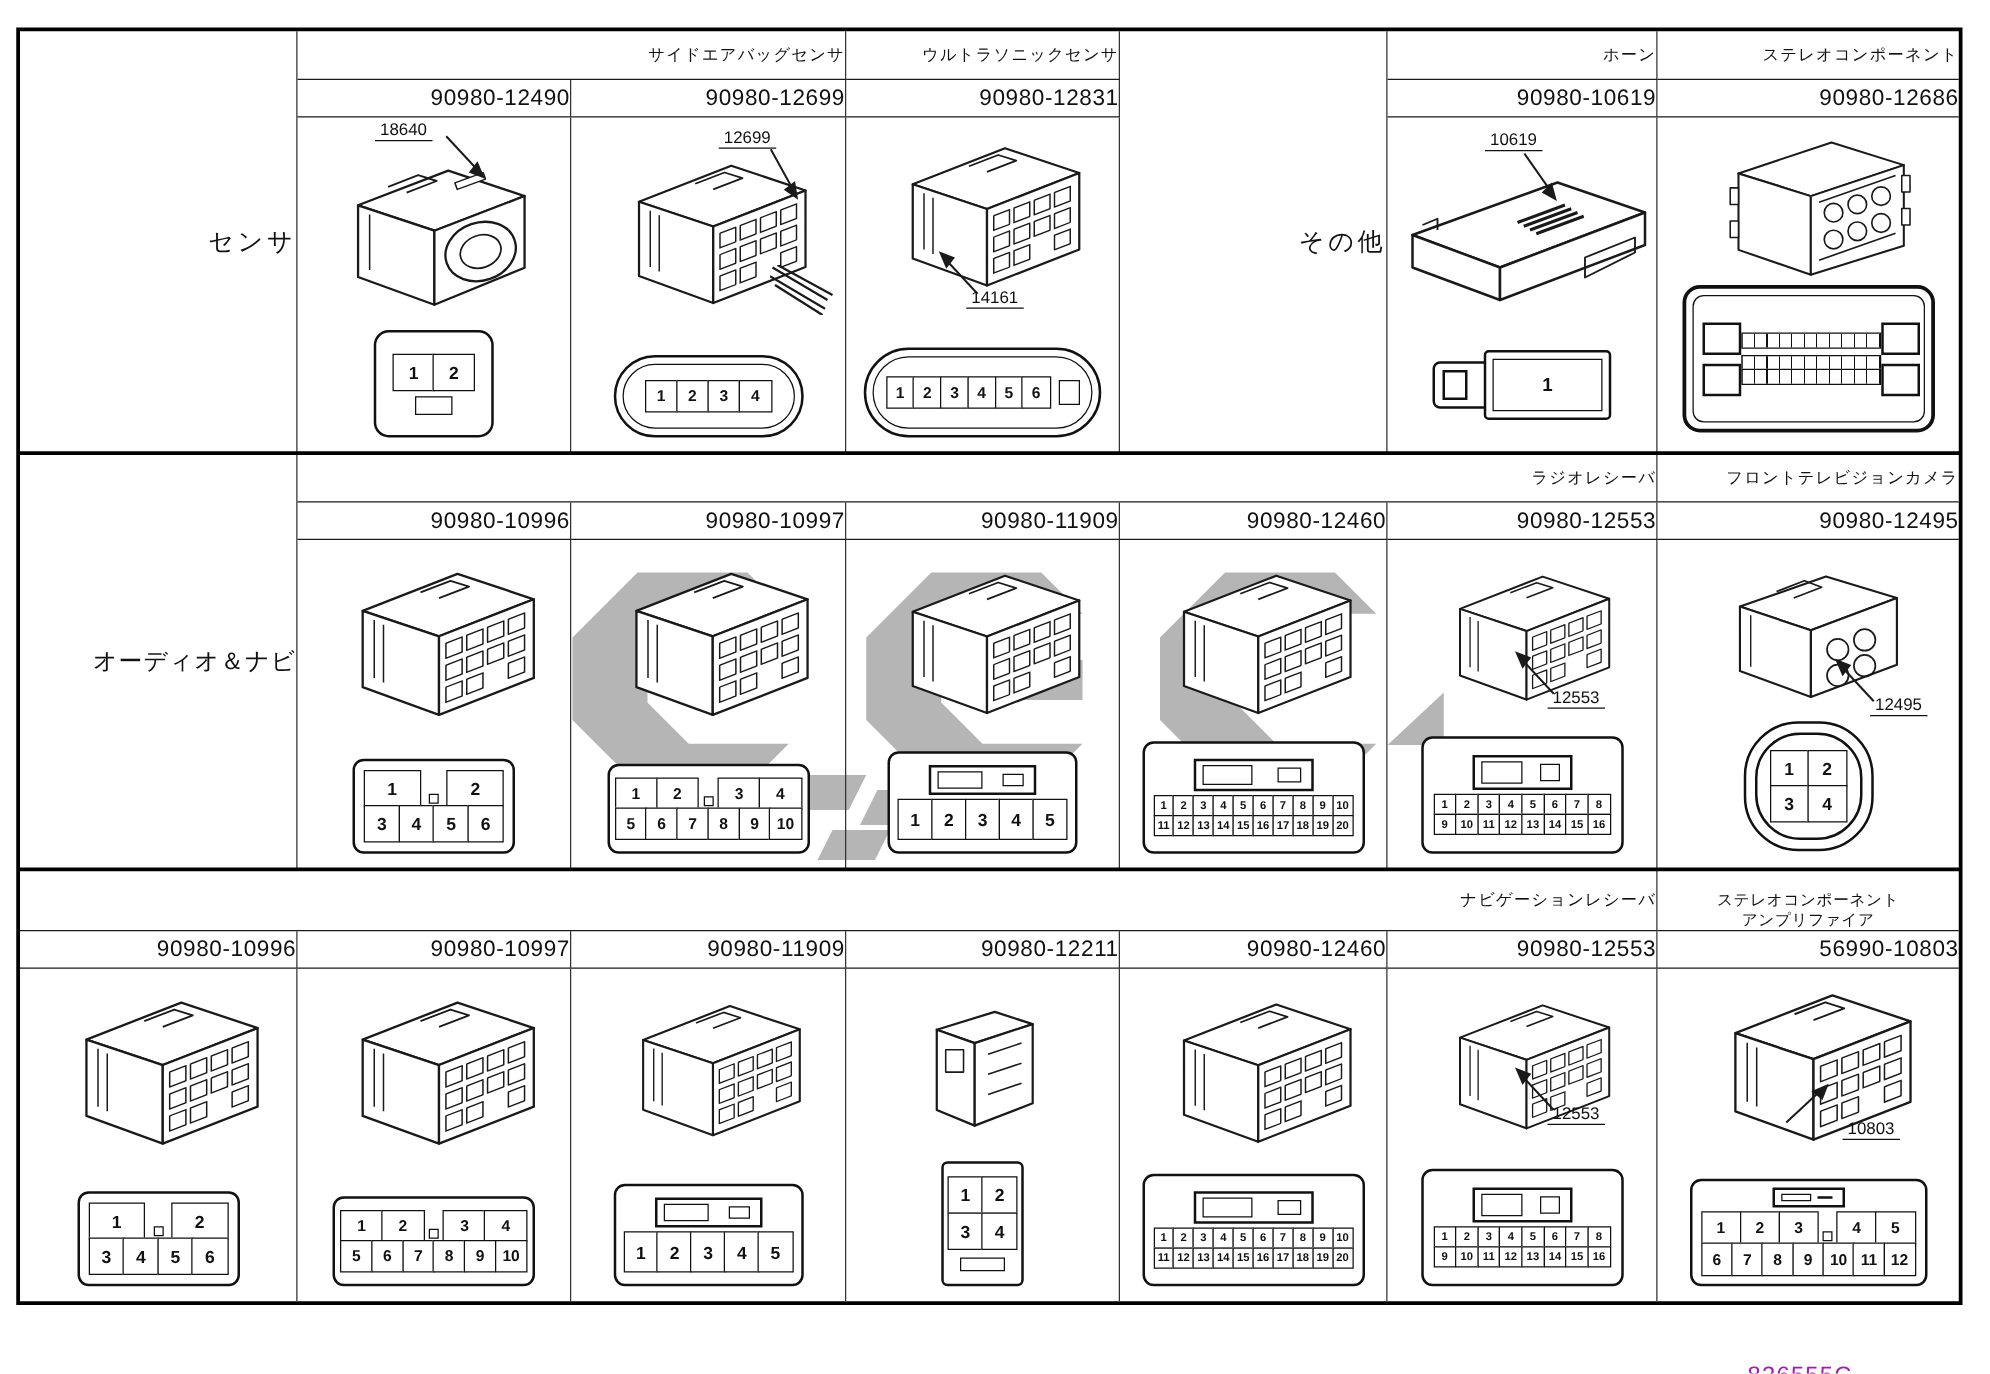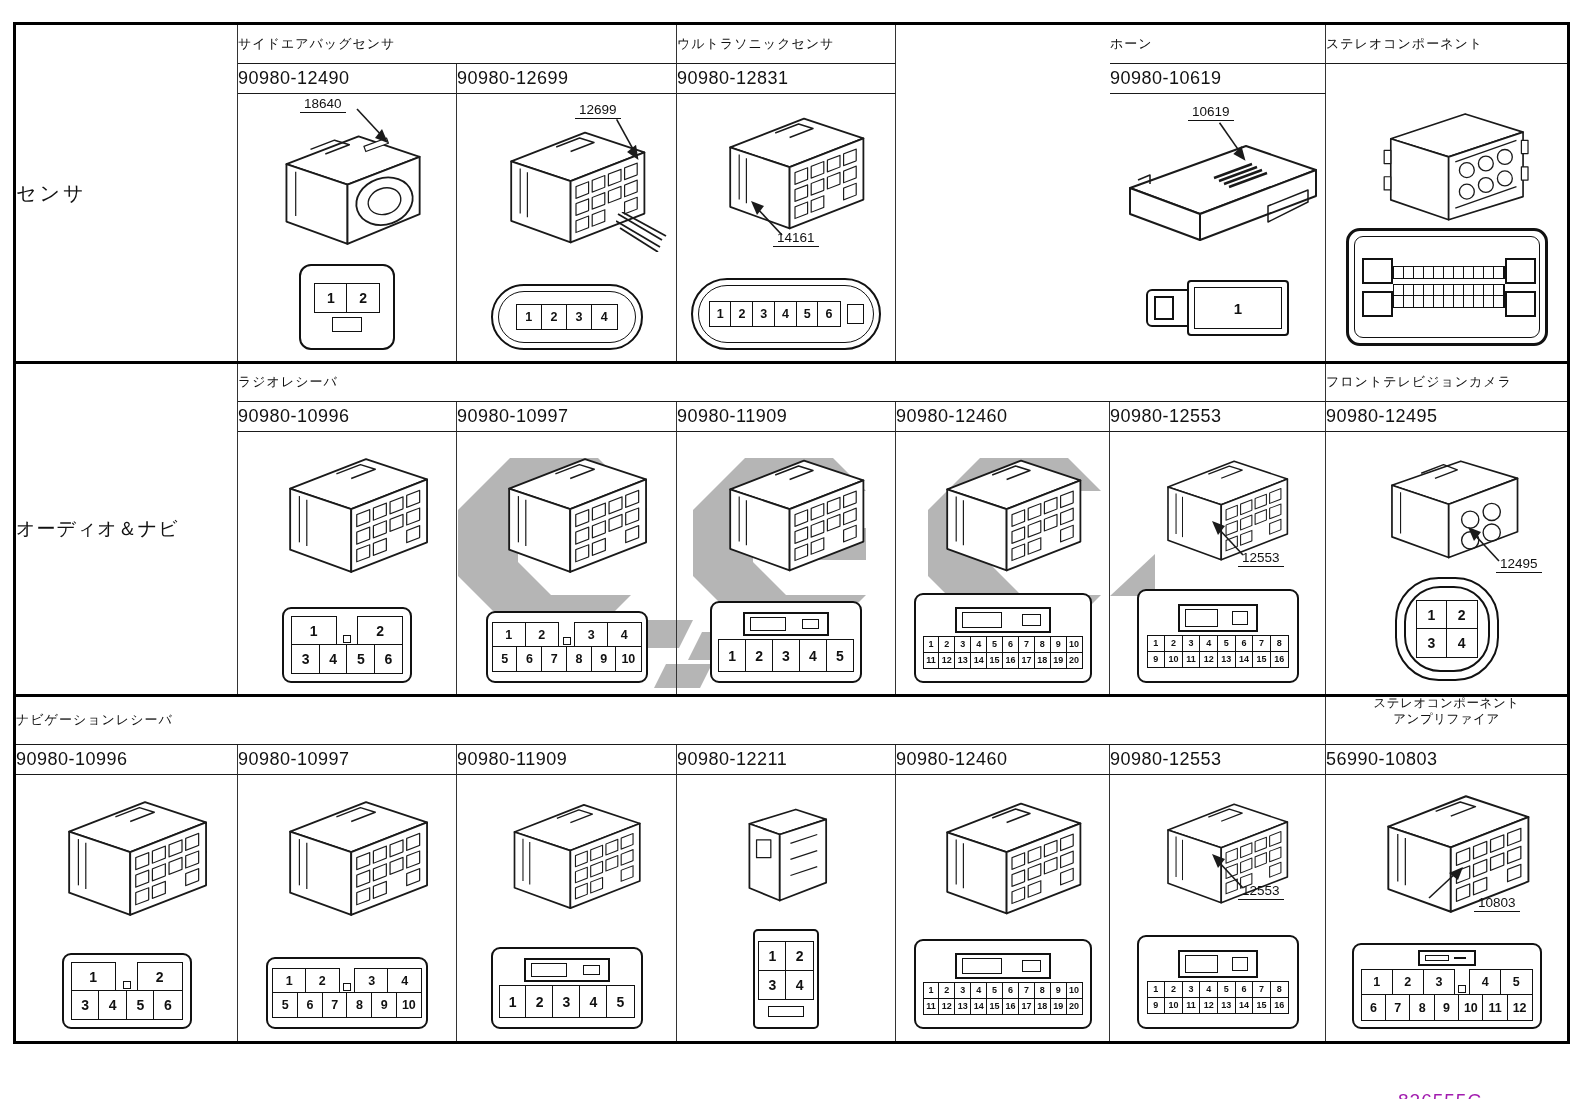--- a/index.html
+++ b/index.html
@@ -5,21 +5,21 @@
   html,body{margin:0;padding:0;background:#fff;}
   .sheet{position:relative;width:1592px;height:1099px;background:#fff;overflow:hidden;
          font-family:"Liberation Sans","DejaVu Sans",sans-serif;color:#111;}
   .wm{position:absolute;z-index:0;}
   .tbl{position:absolute;left:13px;top:22px;width:1557px;height:1022px;border:3px solid #000;
        box-sizing:border-box;display:grid;z-index:1;
        grid-template-columns:222px 219px 220px 219px 214px 216px 1fr;
        grid-template-rows:39px 30px 268px 40px 30px 263px 50px 30px 1fr;}
   .hsep{position:absolute;left:-1px;right:-1px;height:3px;background:#000;z-index:6;}
   .c{border-right:1px solid #333;border-bottom:1px solid #1a1a1a;box-sizing:border-box;
-     display:flex;align-items:center;justify-content:flex-start;background:transparent;}
+     display:flex;align-items:center;justify-content:flex-end;background:transparent;}
   .nobr{border-right:none;}
   .nobb{border-bottom:none;}
   .cat{font-size:13px;letter-spacing:1px;}
   .cat2{font-size:12.5px;line-height:1.3;text-align:center;letter-spacing:.5px;flex-direction:column;}
   .pn{font-weight:normal;font-size:18px;letter-spacing:.5px;}
   .biglabel{font-size:20px;letter-spacing:3px;}
   .cell{position:relative;flex-direction:column;justify-content:flex-start;padding:8px 4px 12px;}
   .cell .facewrap{margin-top:auto;}
   
   .callout{position:absolute;font-size:13.5px;border-bottom:1.5px solid #111;padding:0 4px 1px;z-index:4;background:transparent;}
@@ -191,38 +191,44 @@
     <div class="c biglabel nobb" style="grid-column:1/2;grid-row:1/4">
         <span>センサ</span>
       </div>
 
     <div class="c cat" style="grid-column:2/4;grid-row:1/2">
         <span>サイドエアバッグセンサ</span>
       </div>
     <div class="c cat" style="grid-column:4/5;grid-row:1/2">
         <span>ウルトラソニックセンサ</span>
       </div>
+    <div class="c biglabel nobb" style="grid-column:5/6;grid-row:1/4">
+        <span>その他</span>
+      </div>
     <div class="c cat" style="grid-column:6/7;grid-row:1/2">
         <span>ホーン</span>
       </div>
     <div class="c cat nobr" style="grid-column:7/8;grid-row:1/2">
         <span>ステレオコンポーネント</span>
       </div>
 
     <div class="c pn" style="grid-column:2/3;grid-row:2/3">
         <span>90980-12490</span>
       </div>
     <div class="c pn" style="grid-column:3/4;grid-row:2/3">
         <span>90980-12699</span>
       </div>
     <div class="c pn" style="grid-column:4/5;grid-row:2/3">
         <span>90980-12831</span>
       </div>
     <div class="c pn" style="grid-column:6/7;grid-row:2/3">
         <span>90980-10619</span>
+      </div>
+    <div class="c pn nobr" style="grid-column:7/8;grid-row:2/3">
+        <span>90980-12686</span>
       </div>
 
     <div class="c cell nobb" style="grid-column:2/3;grid-row:3/4">
       <span class="callout" style="left:62px;top:2px">18640</span>
       <svg class="arr" style="left:116px;top:12px" width="40" height="40" viewBox="0 0 40 40">
           <use href="#arrow"></use>
         </svg>
       <svg class="iso" width="185" height="139" viewBox="0 0 200 150" style="margin-top:14px">
           <use href="#iso-round"></use>
         </svg>

